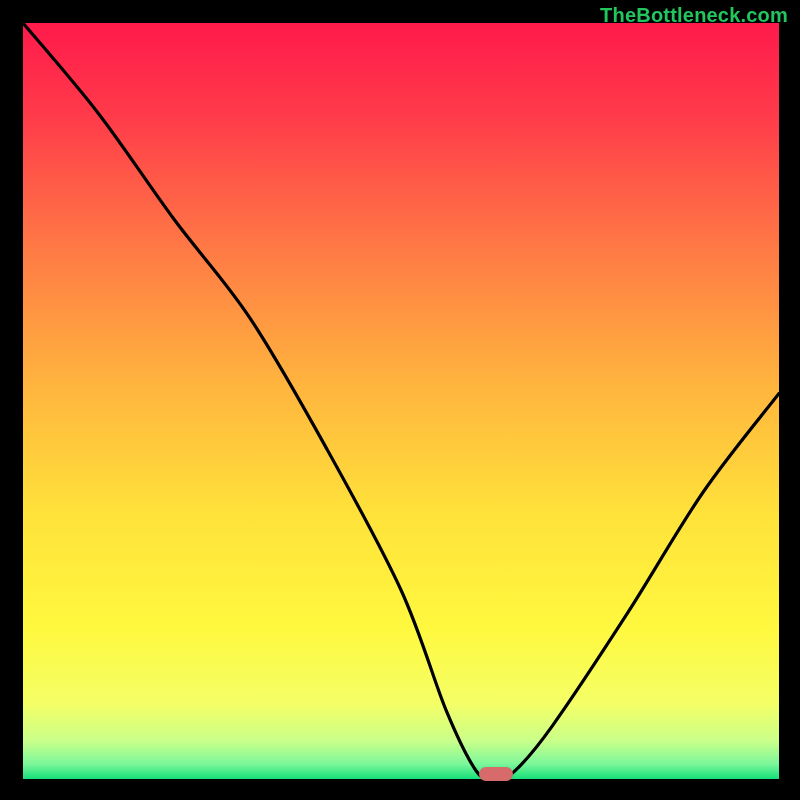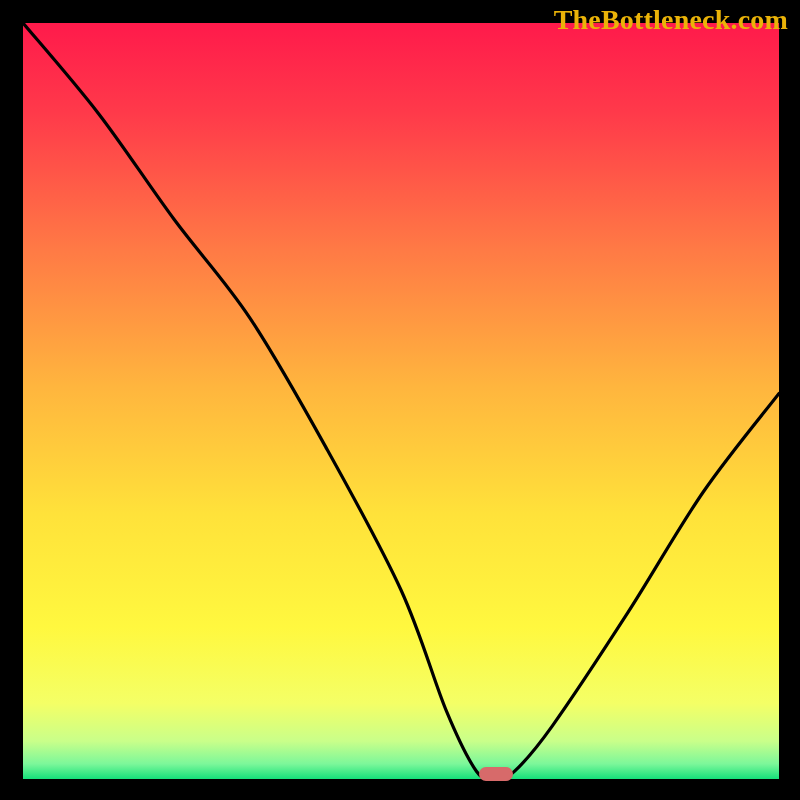--- a/index.html
+++ b/index.html
@@ -42,24 +42,24 @@
     width: 34px;
     height: 14px;
     background: #d76a6a;
     border-radius: 7px;
     transform: translate(-50%, -50%);
   }
   .watermark {
     position: absolute;
     top: 4px;
     right: 12px;
-    font-family: Liberation Serif, serif;
-    font-size: 28px;
+    font-family: Liberation Sans, sans-serif;
+    font-size: 20px;
     font-weight: 600;
-    color: #eab308;
+    color: #22c55e;
     letter-spacing: 0.2px;
   }
 </style>
 </head>
 <body>
 
 <div class="frame">
   <div class="plot-area">
     <svg class="gradient-bg" viewBox="0 0 756 756" preserveAspectRatio="none">
       <defs>

